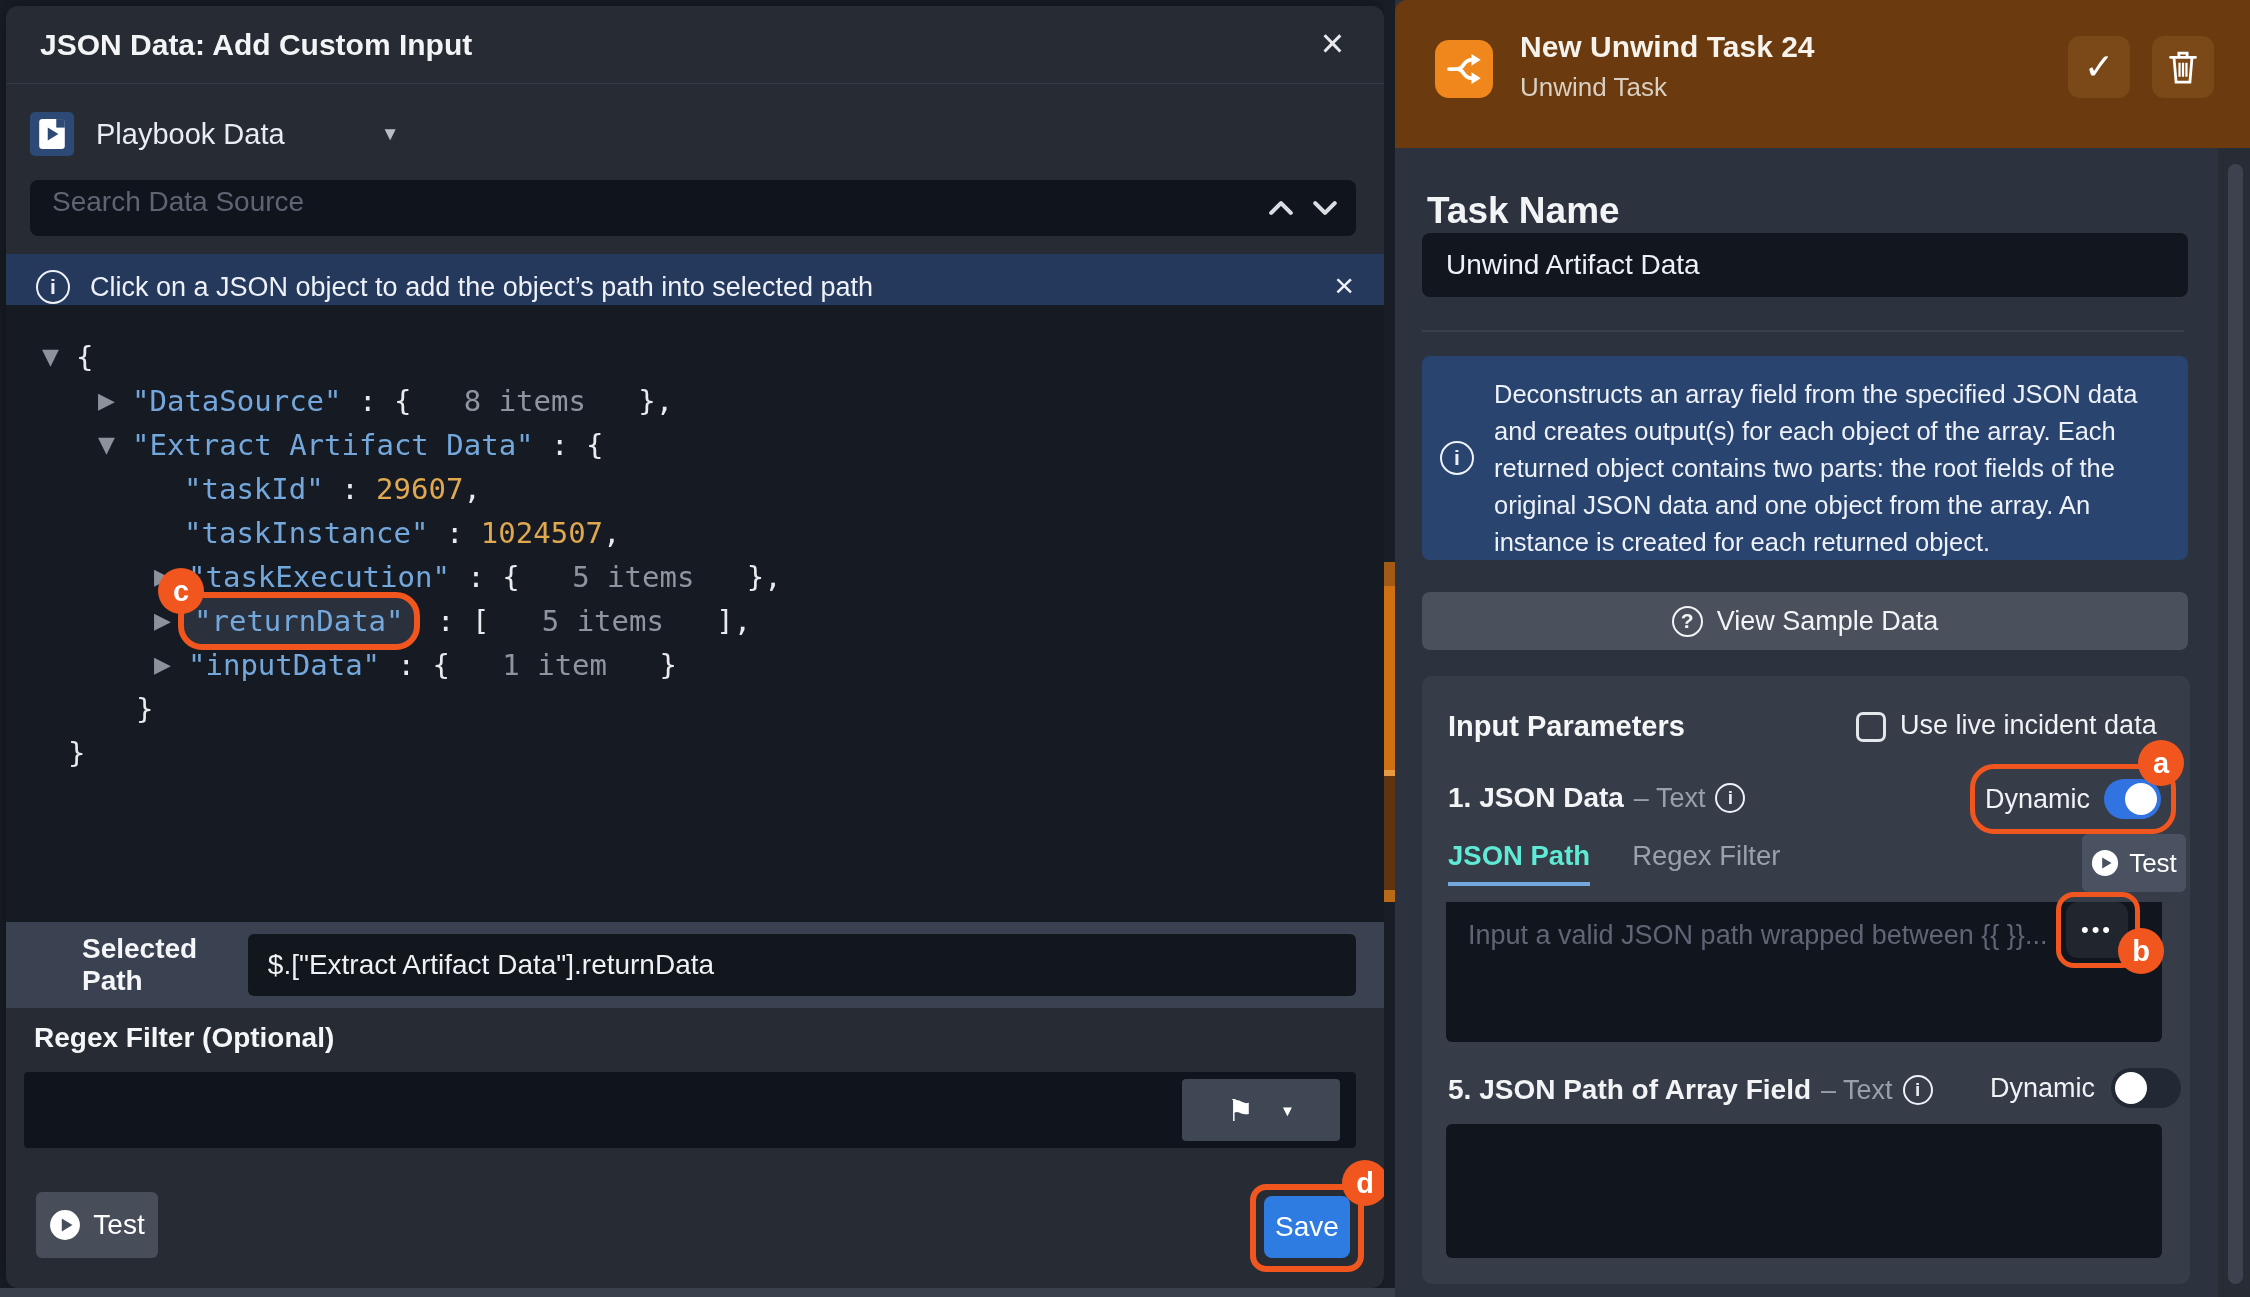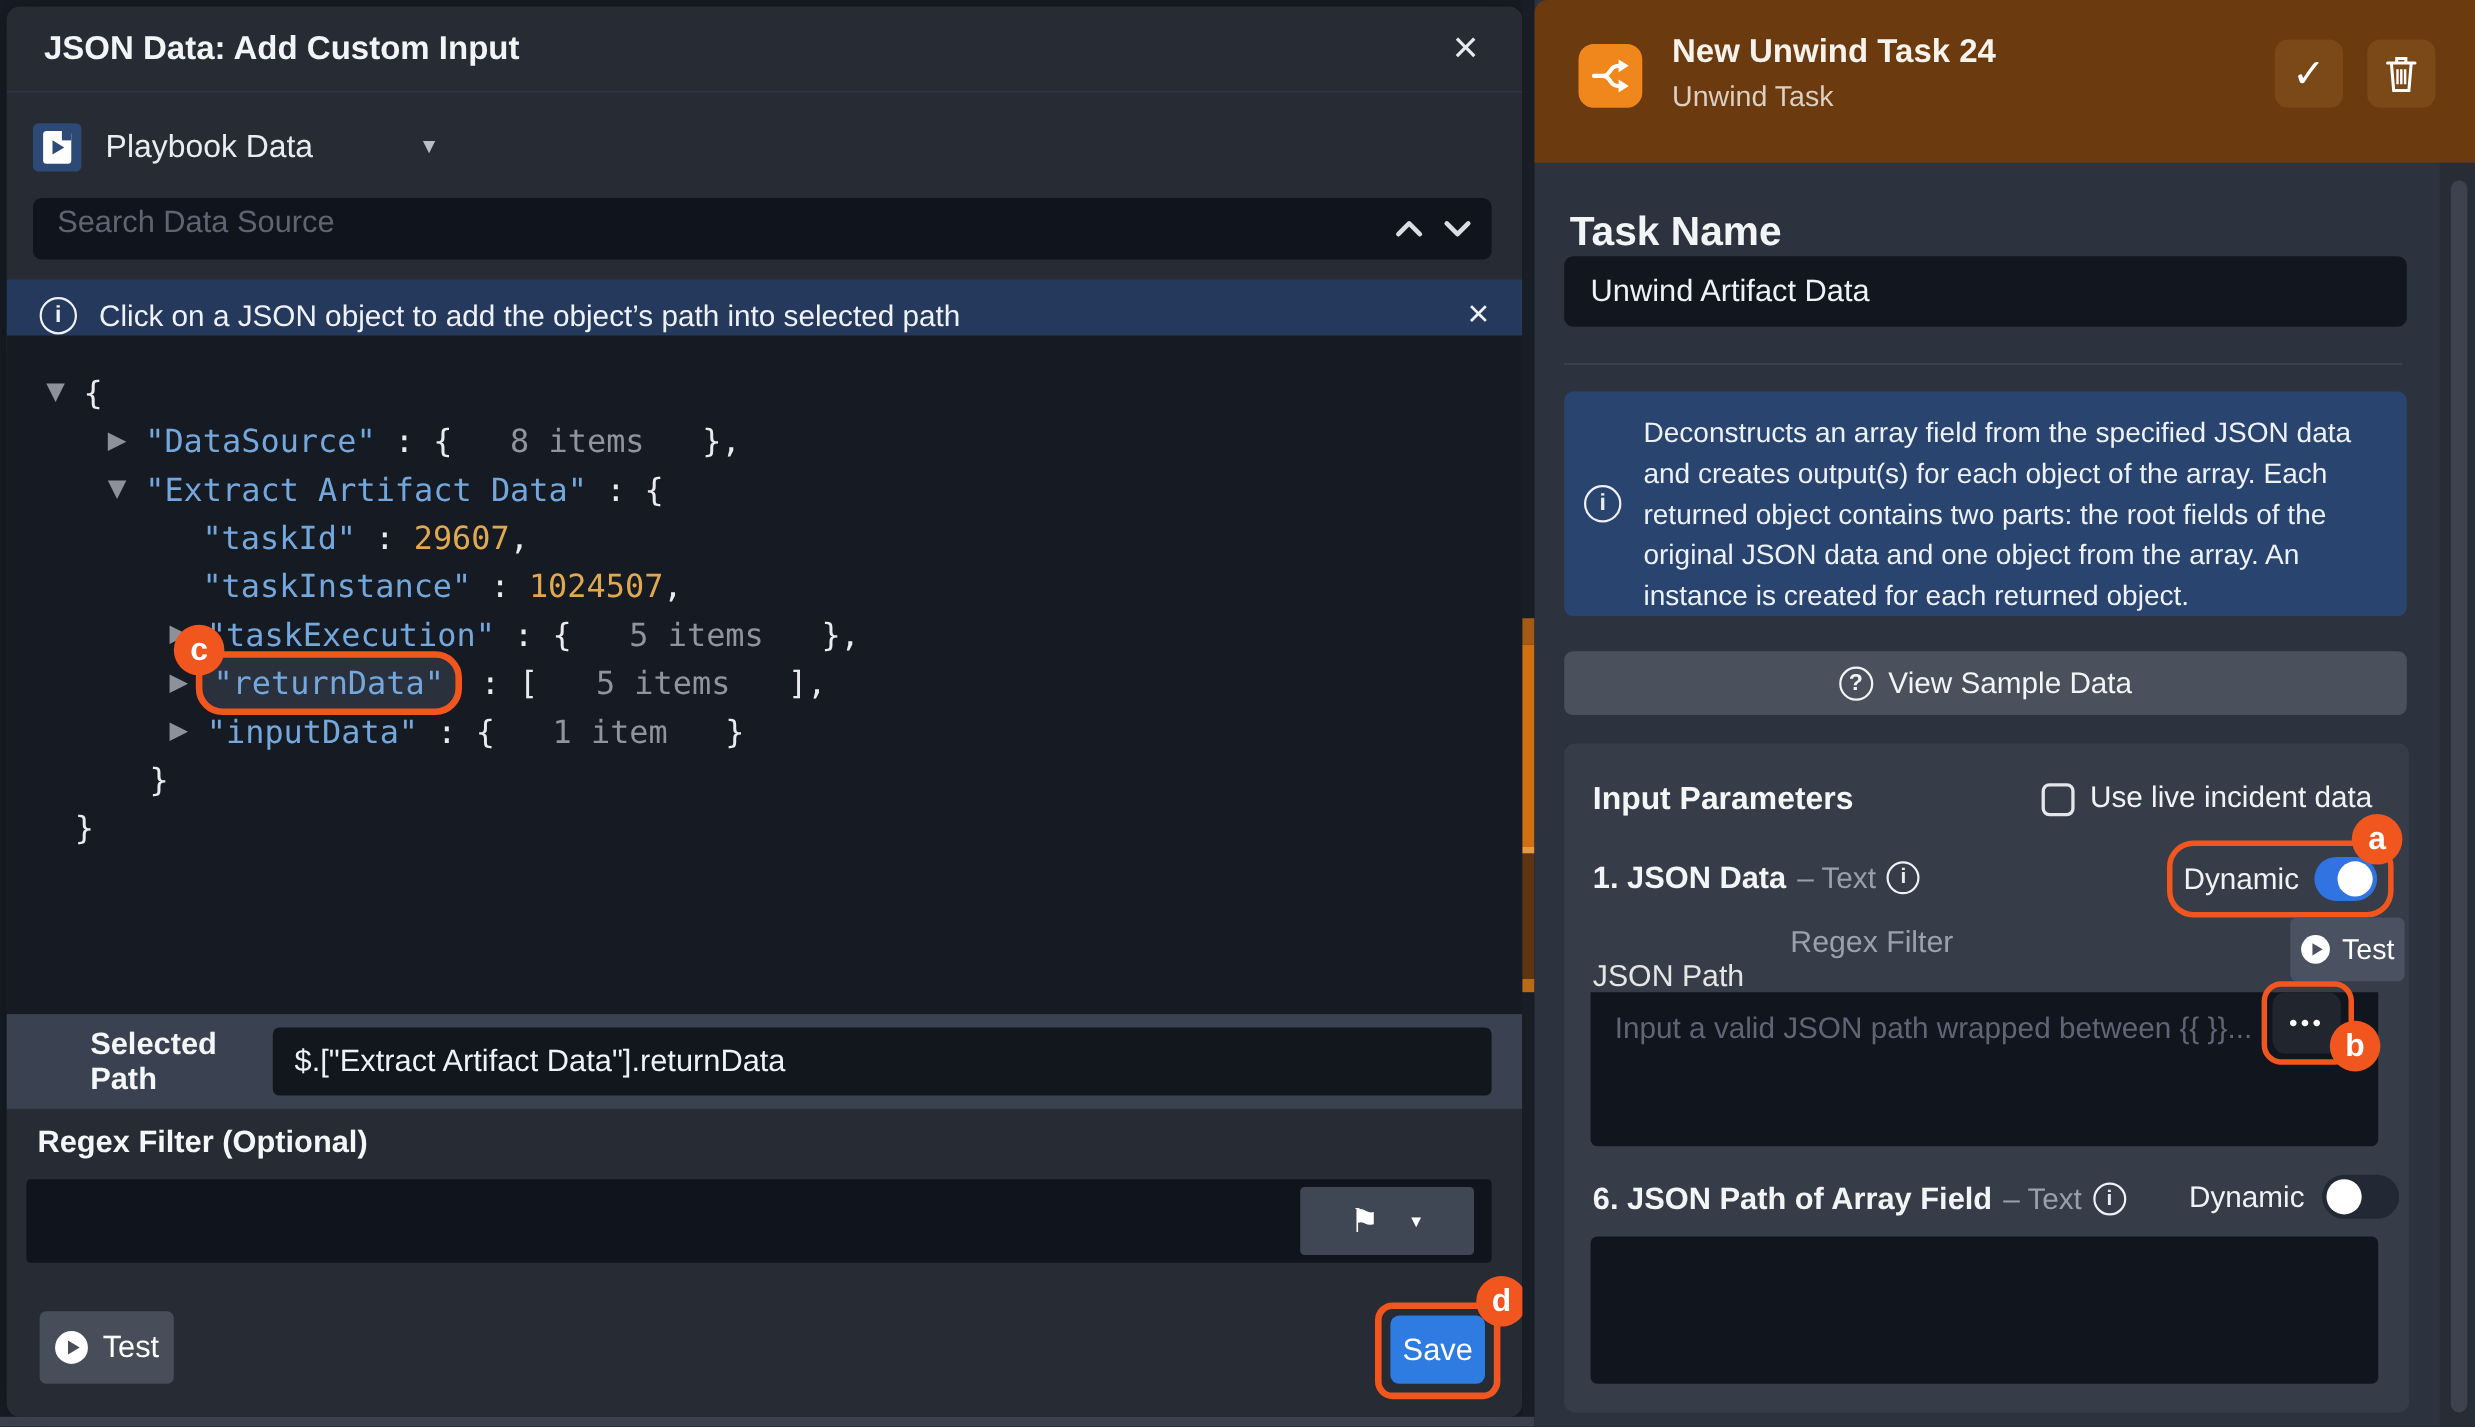--- a/index.html
+++ b/index.html
@@ -192,21 +192,21 @@
   .toggle-off .knob { left:4px; }
   .dyn-ring-a {
     position:absolute; left:548px; top:88px; width:206px; height:70px;
     border:5px solid #f1561f; border-radius:24px; display:flex; align-items:center;
     justify-content:flex-end; gap:14px; padding:0 10px;
   }
   .badge-a { left:716px; top:64px; }
   .dyn-group-2 { left:568px; top:392px; }
   .tabs-row { position:absolute; left:26px; top:164px; display:flex; gap:42px; align-items:flex-start; }
   .tab { font-size:27.5px; padding-bottom:10px; cursor:pointer; }
-  .tab-active { color:#e5e5e5; font-weight:normal; border-bottom:4px solid #74a9dd;margin-top:31px; }
+  .tab-active { color:#5eead4; font-weight:bold; border-bottom:4px solid #74a9dd; }
   .tab-inactive { color:#99a1ac; }
   .btn-test-right {
     position:absolute; left:660px; top:158px; width:104px; height:58px;
     background:#4a5160; border-radius:6px; display:flex; align-items:center;
     justify-content:center; gap:10px; cursor:pointer;
   }
   .btn-test-right .btn-label { font-size:26px; }
   .ta1 {
     position:absolute; left:24px; top:226px; width:716px; height:140px;
     background:#11151e; border:none; border-radius:0 0 6px 6px; resize:none; outline:none;
@@ -403,21 +403,21 @@
       </div>
 
       <textarea class="ta1" placeholder="Input a valid JSON path wrapped between {{ }}..." style=""></textarea>
       <div class="dots-btn">
         <span class="dots-glyph">•••</span>
       </div>
       <div class="dots-ring"></div>
       <span class="annot-badge badge-b">b</span>
 
       <div class="param-row p2-row">
-        <span class="param-name">6. JSON Path of Array Field</span>
+        <span class="param-name">5. JSON Path of Array Field</span>
         <span class="param-type">– Text</span>
         <span class="info-circle param-info" style="width:30px;height:30px;font-size:19px;">i</span>
       </div>
       <div class="dyn-group dyn-group-2">
         <span class="dyn-label">Dynamic</span>
         <span class="toggle toggle-off">
             <span class="knob"></span>
           </span>
       </div>
       <textarea class="ta2" style=""></textarea>

